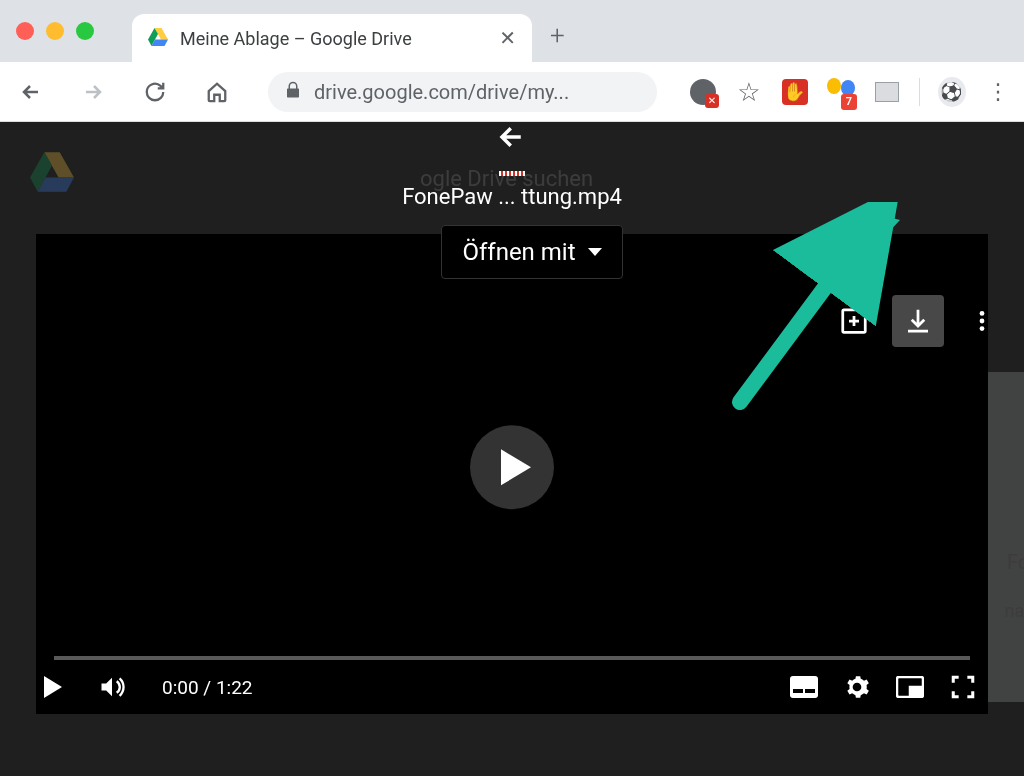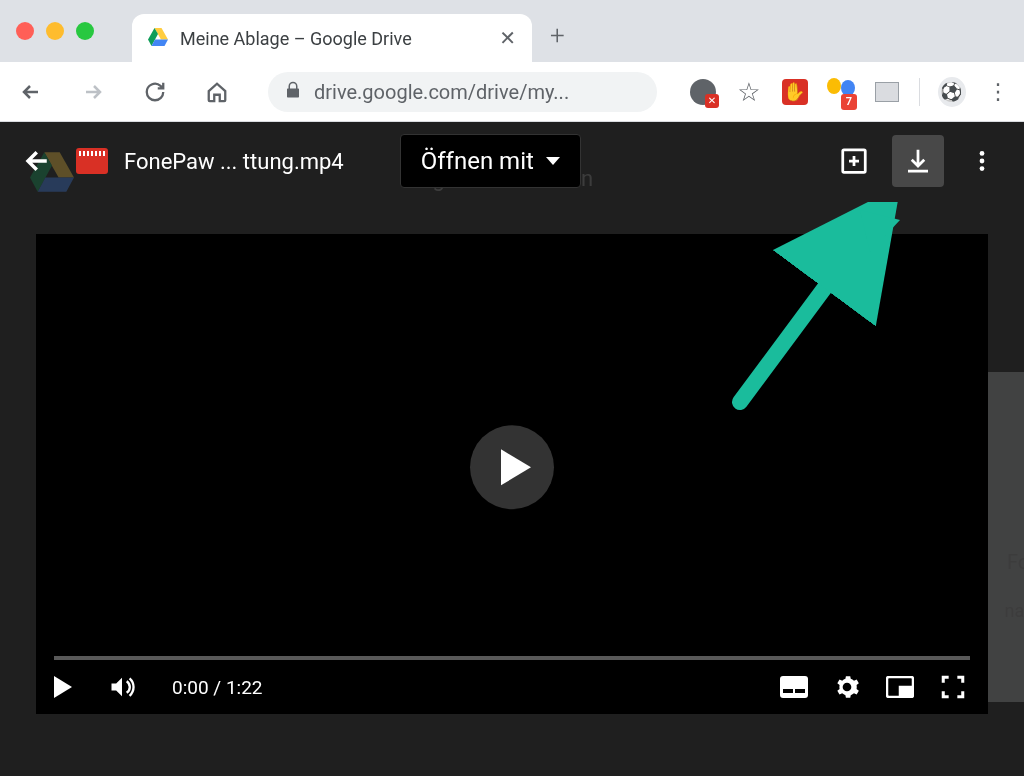--- a/index.html
+++ b/index.html
@@ -252,20 +252,21 @@
     }
 
     .viewer-header {
       position: relative;
       height: 78px;
       display: flex;
       align-items: center;
       padding: 0 16px;
       gap: 16px;
       z-index: 10;
+      flex-direction: column;
     }
     .back-arrow {
       width: 44px;
       height: 44px;
       display: flex;
       align-items: center;
       justify-content: center;
       color: #fff;
       cursor: pointer;
     }
@@ -370,21 +371,21 @@
       background: rgba(255,255,255,0.35);
     }
     .controls {
       position: absolute;
       bottom: 0;
       left: 0;
       right: 4px;
       height: 54px;
       display: flex;
       align-items: center;
-      padding: 0 18px;
+      padding: 0 8px;
       gap: 36px;
     }
     .ctrl-btn {
       color: #fff;
       cursor: pointer;
       display: flex;
       align-items: center;
       justify-content: center;
     }
     .play-small {

